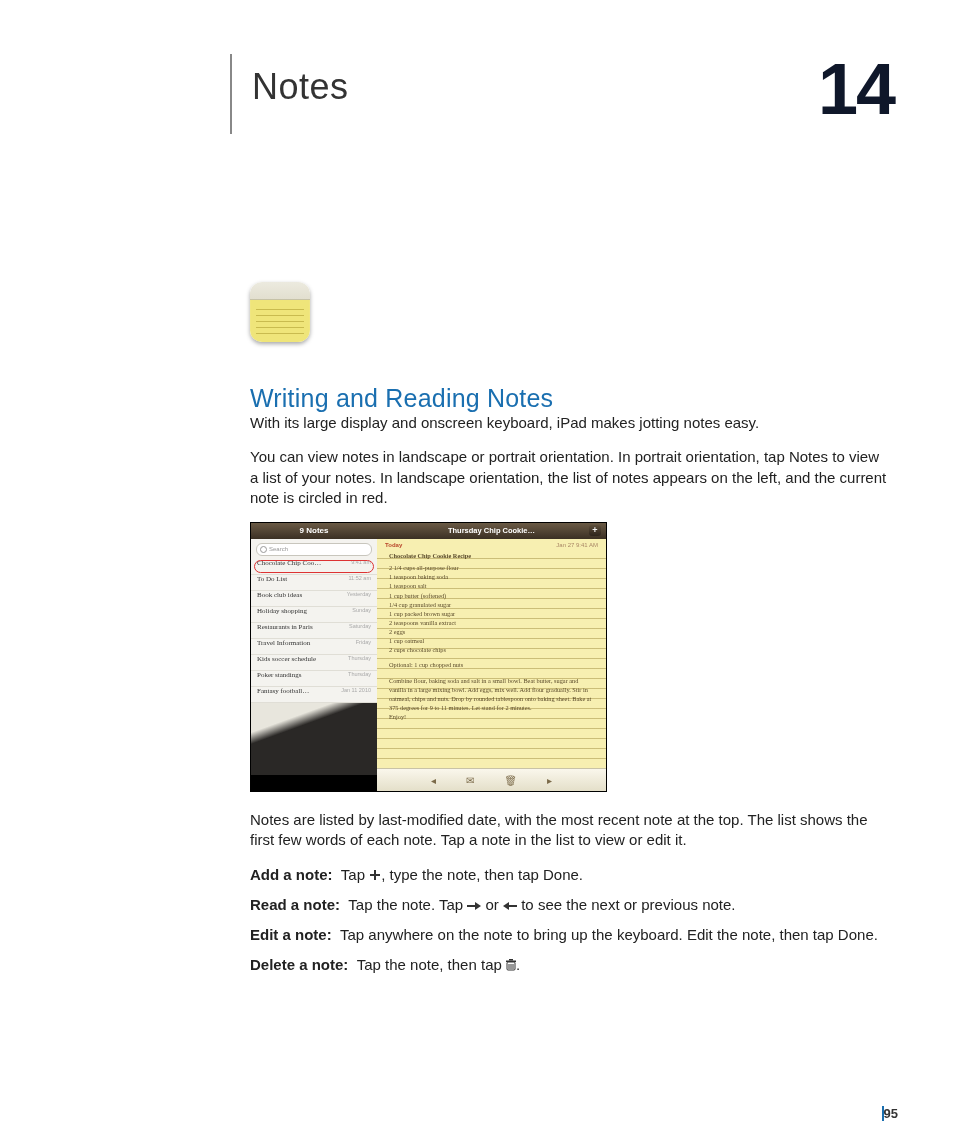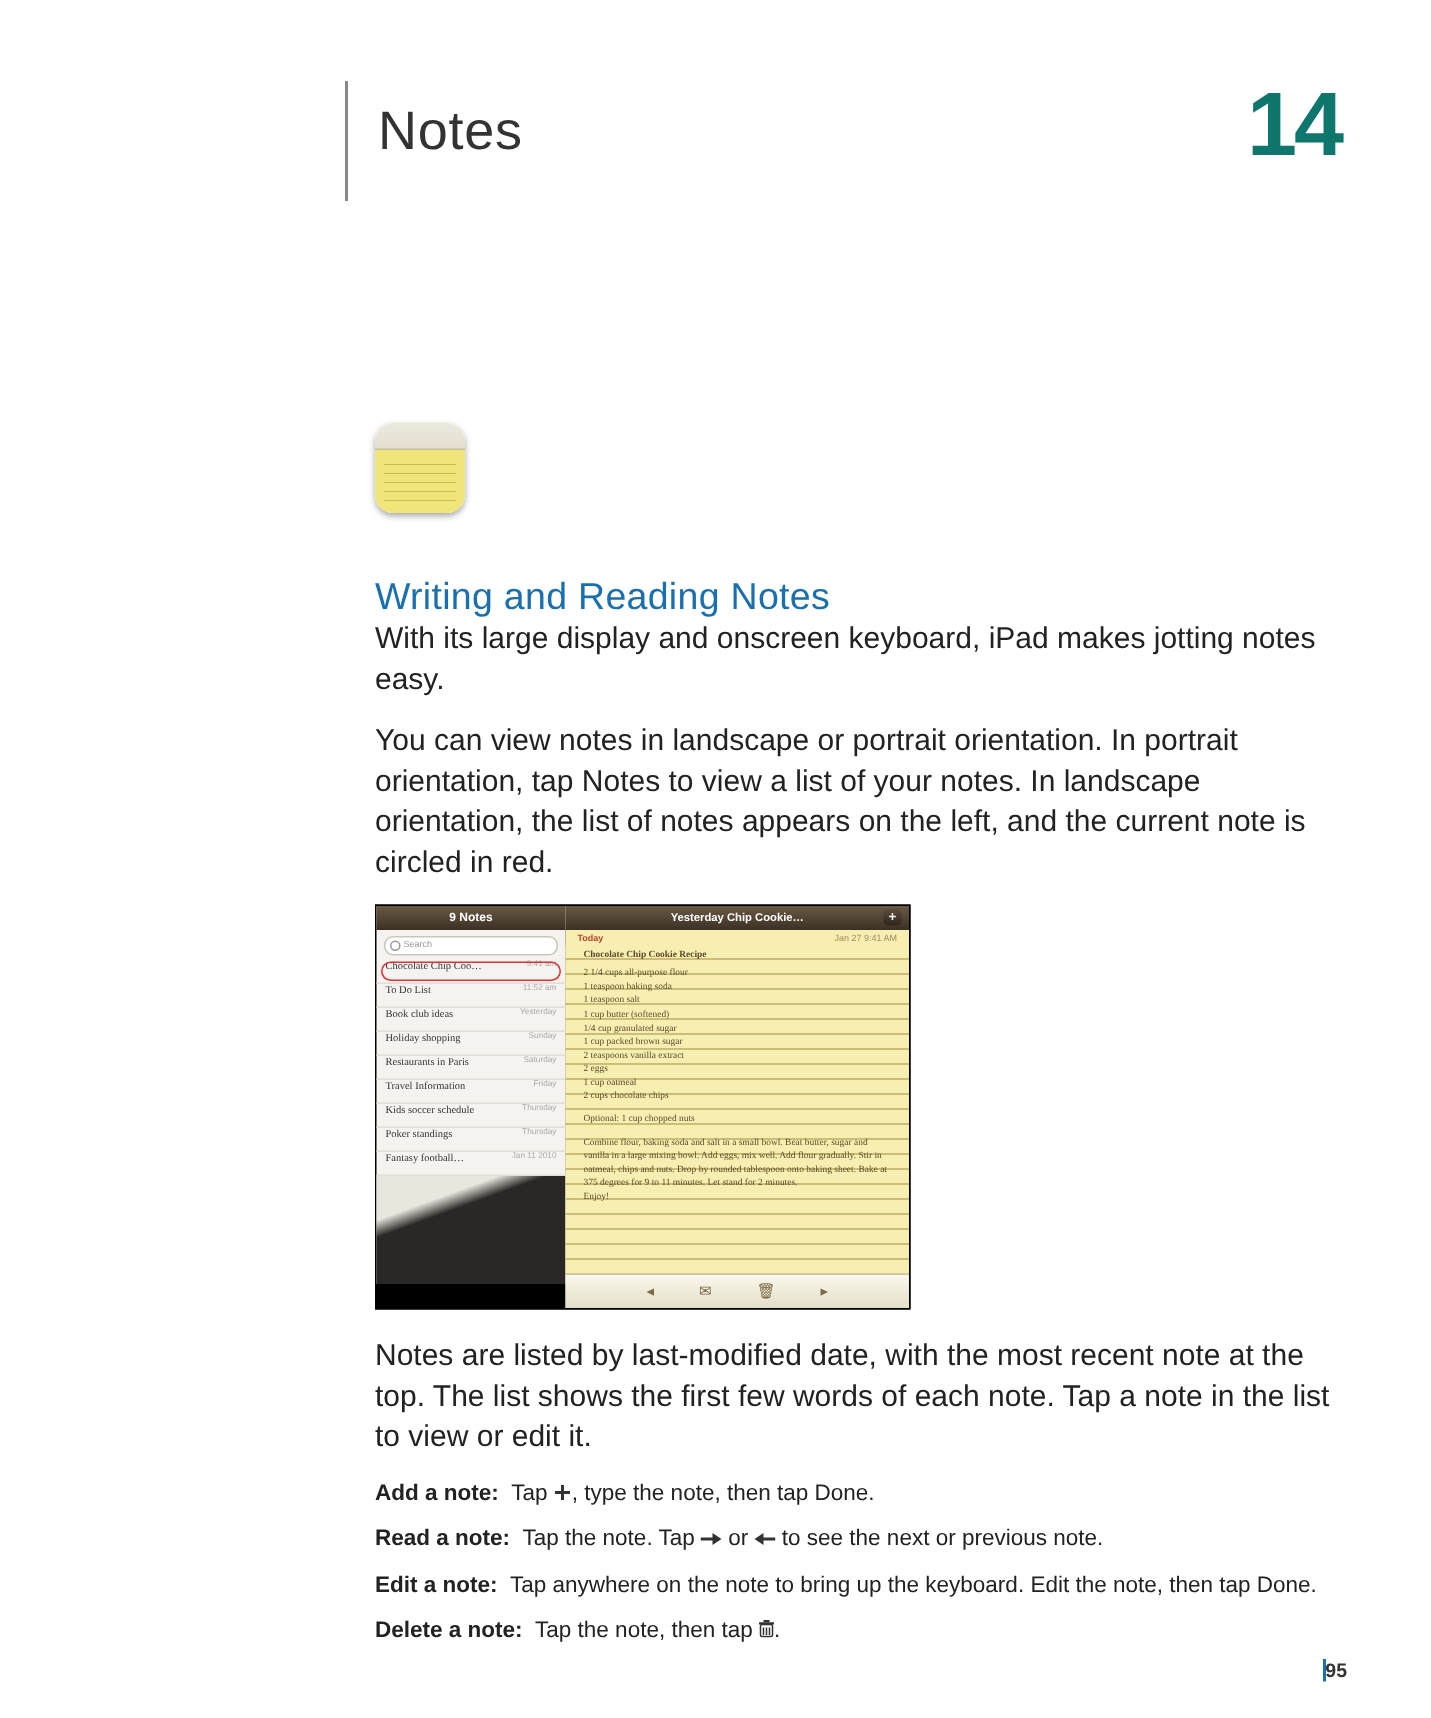--- a/index.html
+++ b/index.html
@@ -1,25 +1,25 @@
 <!DOCTYPE html>
 <html><head>
 <meta charset="utf-8">
 <style>
   html,body{margin:0;padding:0;background:#fff;font-family:"Myriad Pro","Segoe UI","Helvetica Neue",Arial,sans-serif;color:#222;-webkit-font-smoothing:antialiased}
   .page{width:954px;height:1145px;position:relative;box-sizing:border-box}
   .header{position:absolute;top:54px;left:230px;right:60px;height:80px;border-left:2px solid #888}
   .chapter-title{position:absolute;left:20px;top:12px;font-size:36px;font-weight:400;color:#333;letter-spacing:.5px}
-  .chapter-number{position:absolute;right:0;top:-6px;font-size:60px;font-weight:700;color:#0f766e;letter-spacing:-2px}
+  .chapter-number{position:absolute;right:0;top:-6px;font-size:72px;font-weight:700;color:#0f172a;letter-spacing:-2px}
   .content{position:absolute;top:282px;left:250px;width:640px}
   .app-icon{width:60px;height:60px;border-radius:12px;box-shadow:0 2px 4px rgba(0,0,0,.35),inset 0 1px 1px rgba(255,255,255,.7);background:linear-gradient(#fdfdfb 0 28%,#efe57a 28% 100%);position:relative;overflow:hidden;margin-bottom:42px}
   .app-icon::before{content:"";position:absolute;top:0;left:0;right:0;height:17px;background:linear-gradient(#eceadf,#e2dfcf);border-bottom:1px solid #c6c2a7}
   .app-icon::after{content:"";position:absolute;left:6px;right:6px;top:22px;bottom:4px;background:repeating-linear-gradient(to bottom,transparent 0 5px,#c9bb4f 5px 6px)}
   h2.section{color:#1a6fb0;font-weight:400;font-size:25px;margin:0 0 0 0;letter-spacing:.2px}
-  p{font-size:20px;line-height:1.35;margin:0 0 14px 0;color:#222}
+  p{font-size:15px;line-height:1.35;margin:0 0 14px 0;color:#222}
   .instr{font-size:15px;line-height:1.35;margin:0 0 10px 0}
   .instr b{font-weight:700}
   
   .shot{width:355px;height:268px;margin:4px 0 18px 0;position:relative;background:#000;border:1px solid #000}
   .shot-left{position:absolute;left:0;top:0;bottom:16px;width:126px;background:#f4f3ef;display:flex;flex-direction:column;font-size:7px;color:#333}
   .shot-left-header{height:16px;background:linear-gradient(#6a5a45,#3b3024);color:#fff;text-align:center;font-size:8px;line-height:16px;font-weight:bold}
   .search{margin:4px 5px 3px 5px;height:11px;border-radius:6px;background:#fff;border:1px solid #c8c6bd;font-size:6px;color:#999;padding-left:12px;line-height:11px;position:relative}
   .search::before{content:"";position:absolute;left:3px;top:2px;width:5px;height:5px;border:1px solid #999;border-radius:50%}
   .note-row{display:flex;justify-content:space-between;padding:0 6px;height:15px;border-bottom:1px solid #e0ded6;font-family:"Comic Sans MS","Marker Felt",cursive;font-size:7px}
   .note-row .d{color:#aaa;font-size:5.5px;font-family:Arial}
@@ -99,21 +99,21 @@
             </div>
             <div class="note-row">
               <span>Fantasy football…</span>
               <span class="d">Jan 11 2010</span>
             </div>
           </div>
         <div class="leather"></div>
       </div>
       <div class="shot-right">
         <div class="shot-right-header">
-          <span>Yesterday Chip Cookie…</span>
+          <span>Thursday Chip Cookie…</span>
           <span class="plus">+</span>
         </div>
         <div class="meta">
           <span class="today">Today</span>
           <span>Jan 27   9:41 AM</span>
         </div>
         <div class="paper">
           <div class="title">Chocolate Chip Cookie Recipe</div>
           <div id="ings">
               <div>2 1/4 cups all-purpose flour</div>

